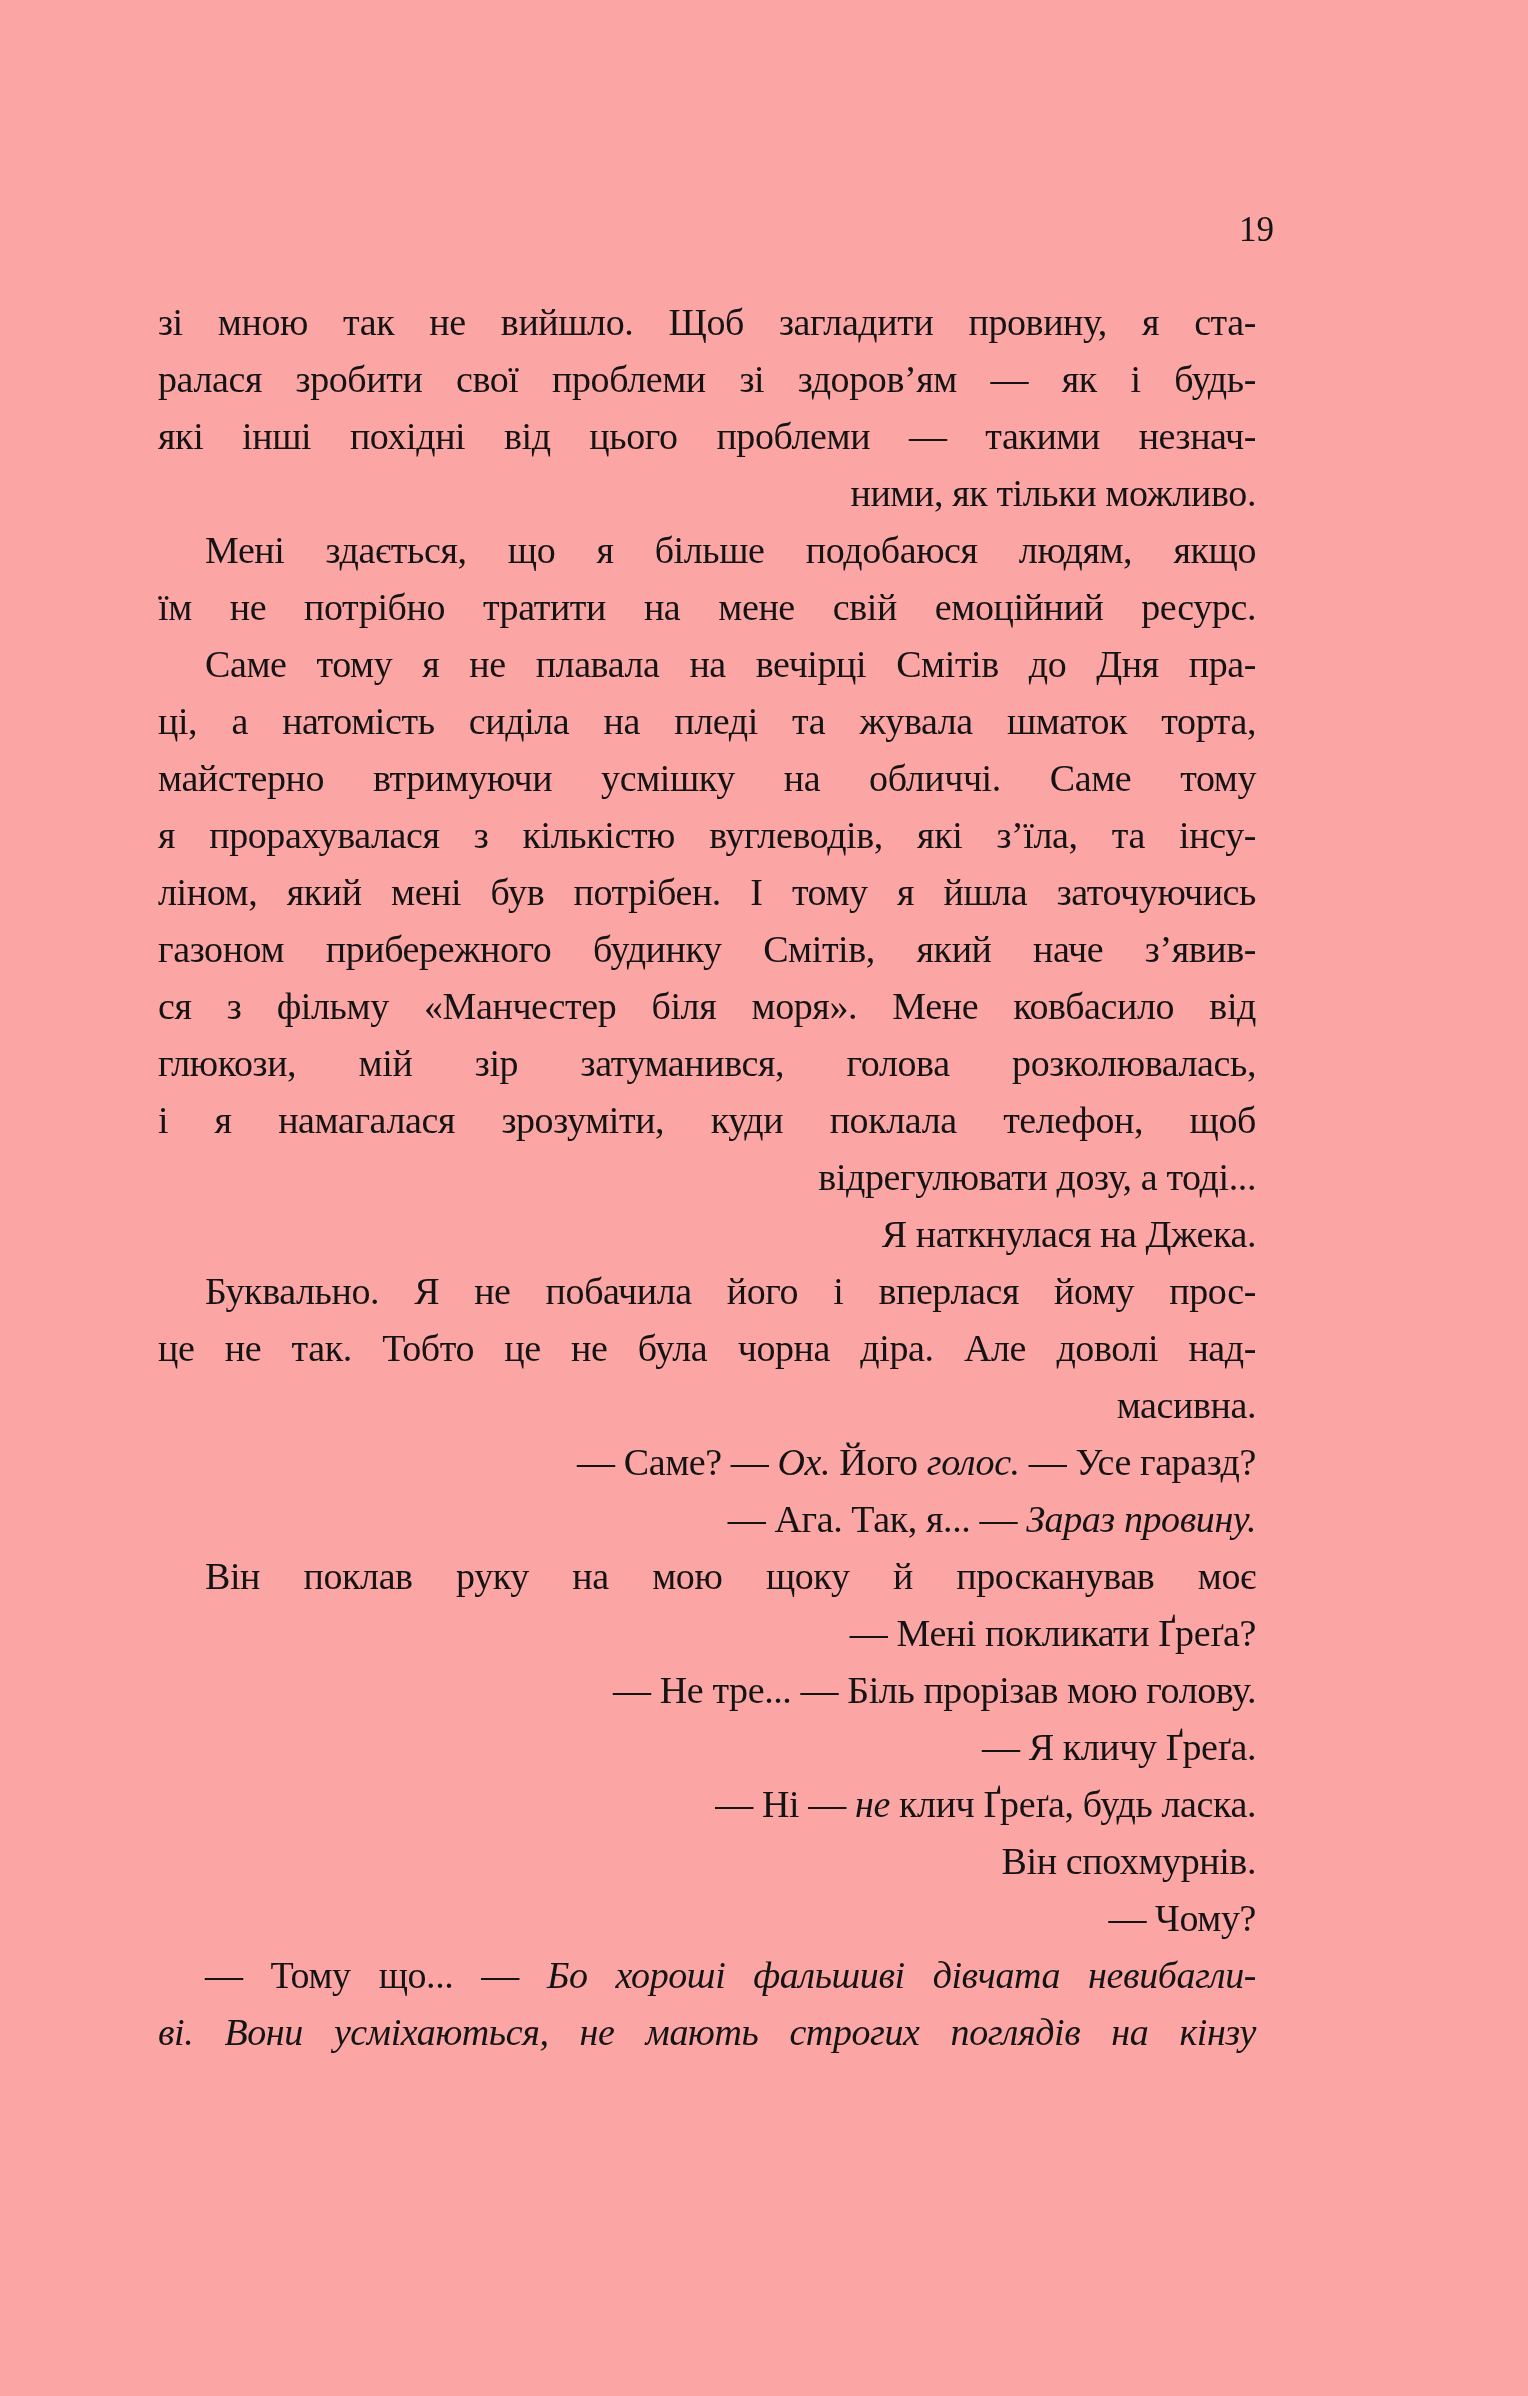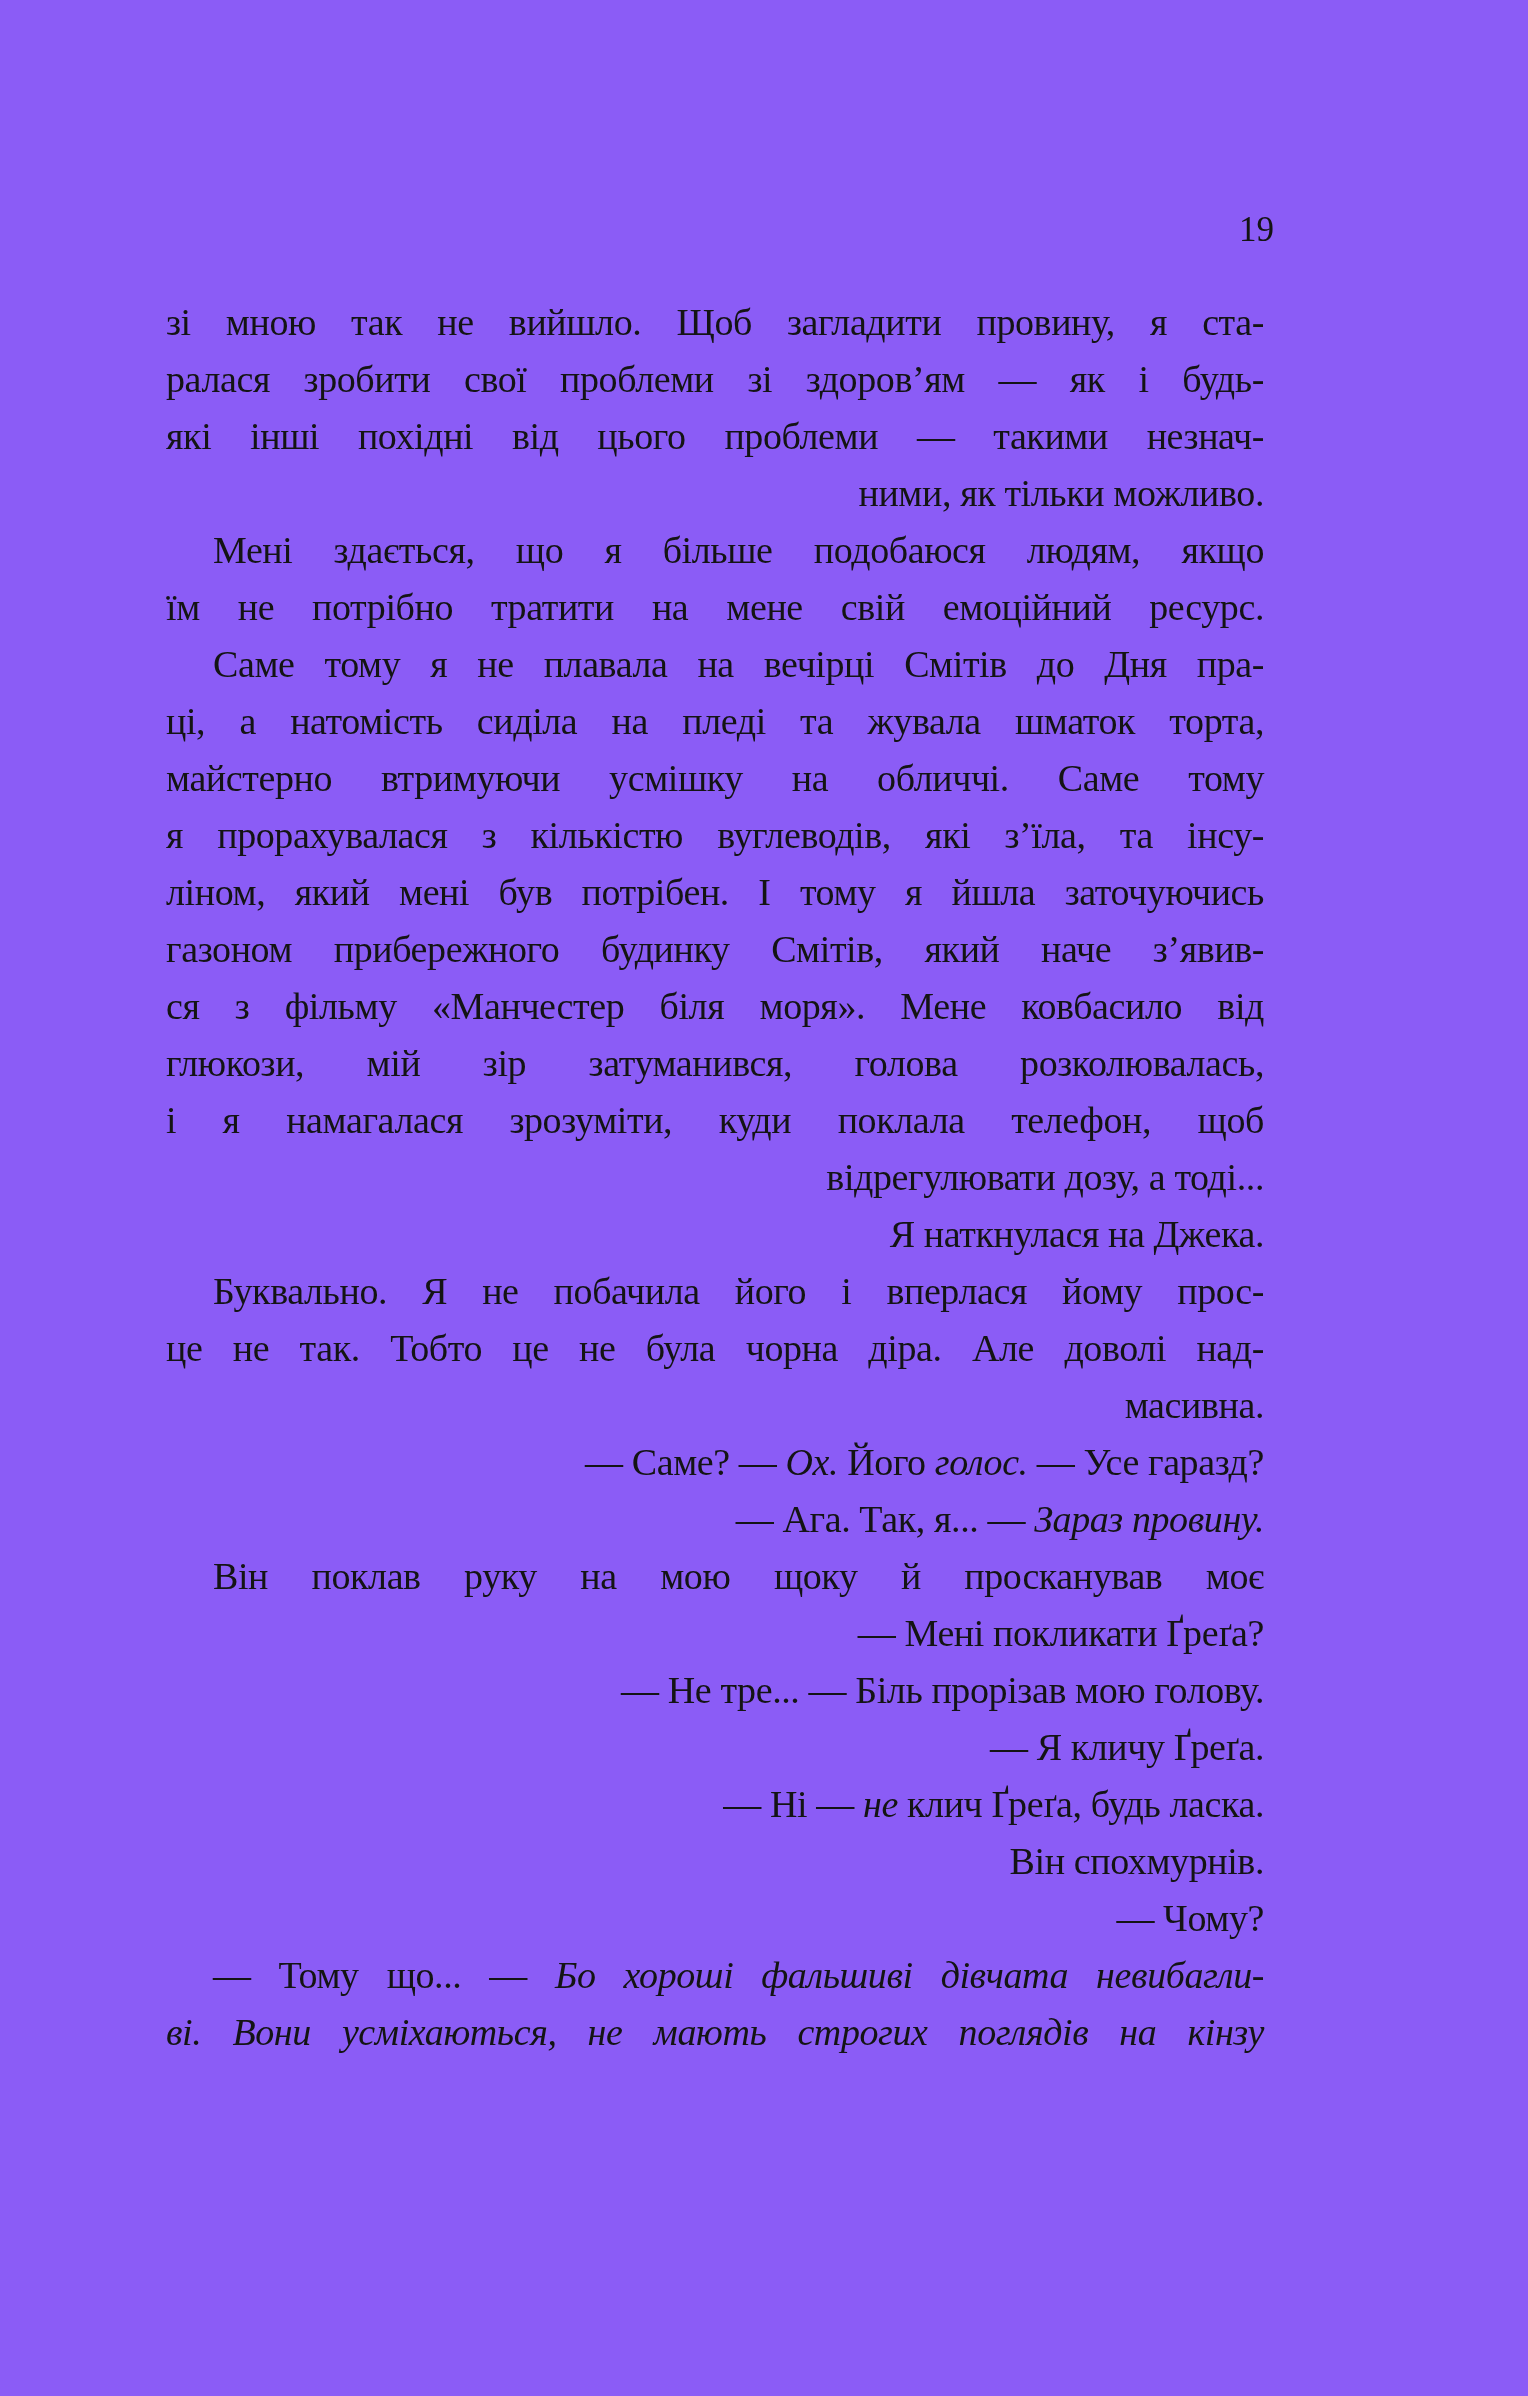--- a/index.html
+++ b/index.html
@@ -6,33 +6,33 @@
   body {
     width: 1528px; height: 2396px;
     background: #ffffff;
     font-family: "Liberation Serif", "DejaVu Serif", serif;
     color: #141414;
     position: relative;
     overflow: hidden;
   }
   .page {
     position: absolute; inset: 0;
-    background: #8b5cf6;
+    background: #fca5a5;
   }
   .page-number {
     position: absolute;
     top: 210px;
     right: 254px;
     font-size: 35px;
     line-height: 39px;
     letter-spacing: 0px;
   }
   .text-block {
     position: absolute;
-    left: 166px;
+    left: 158px;
     top: 294px;
     width: 1098px;
   }
   .line {
     height: 57px;
     line-height: 57px;
     font-size: 38px;
     letter-spacing: -0.4px;
     white-space: nowrap;
     text-align: right;

